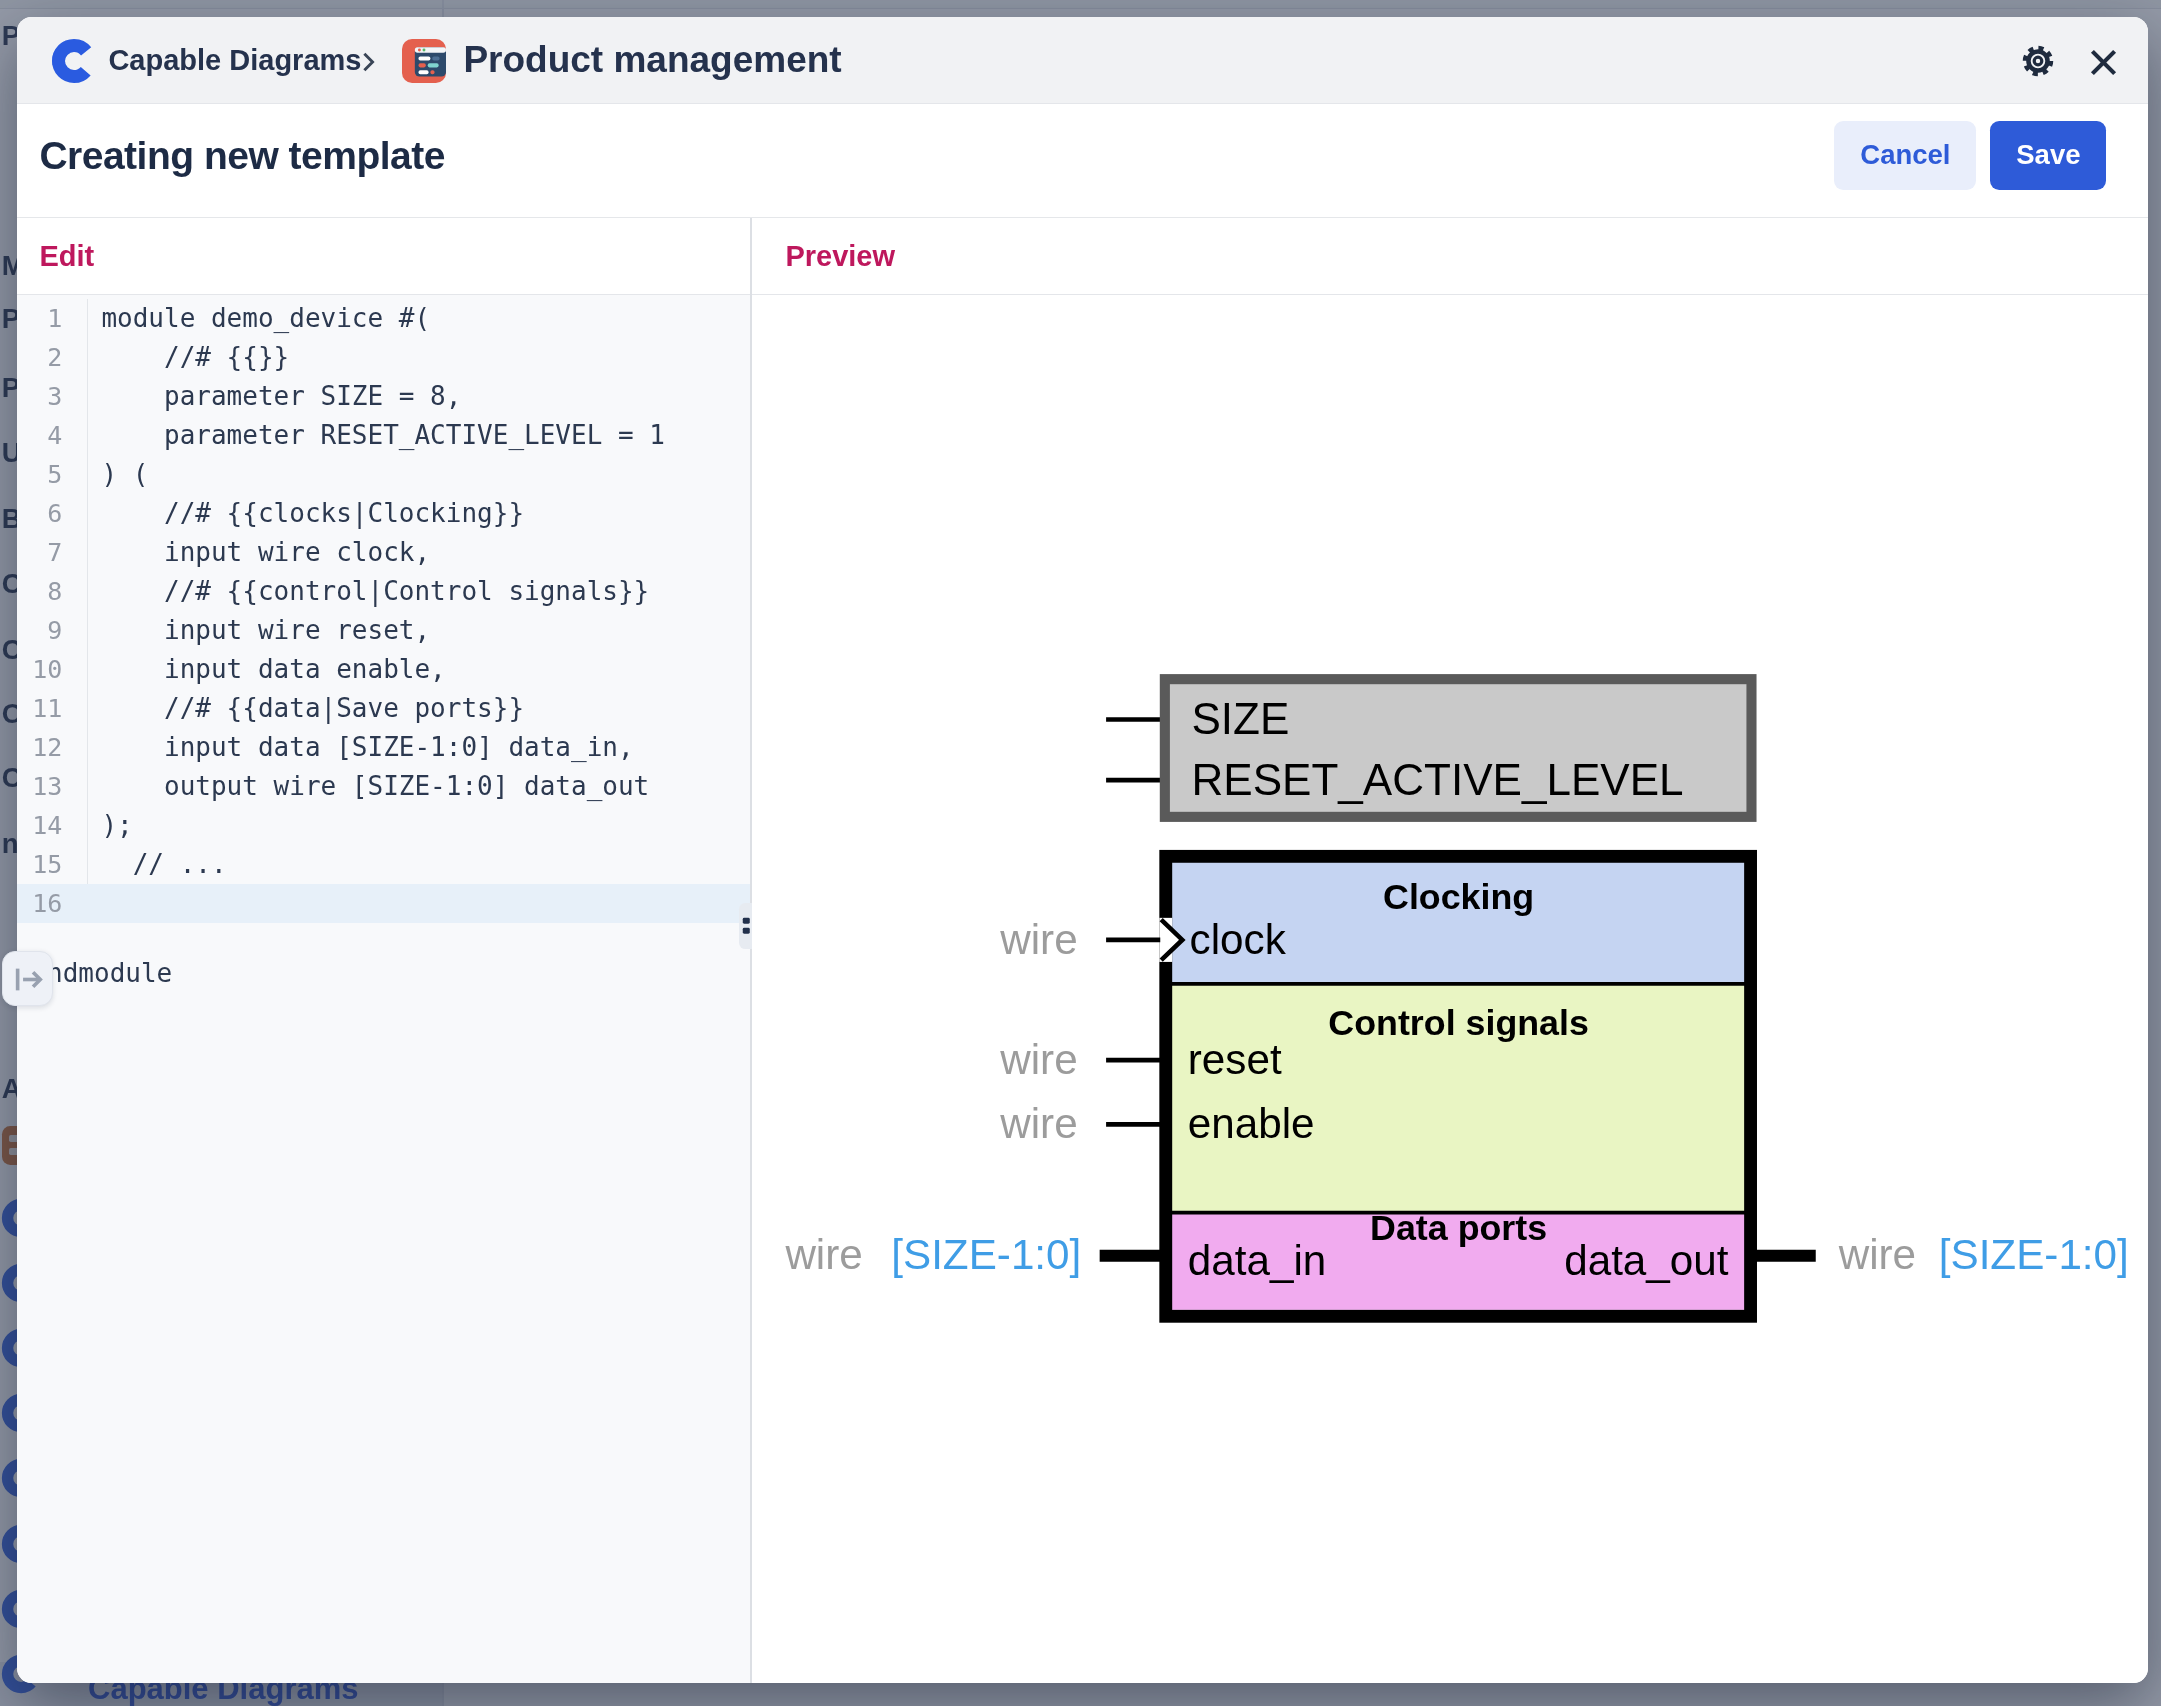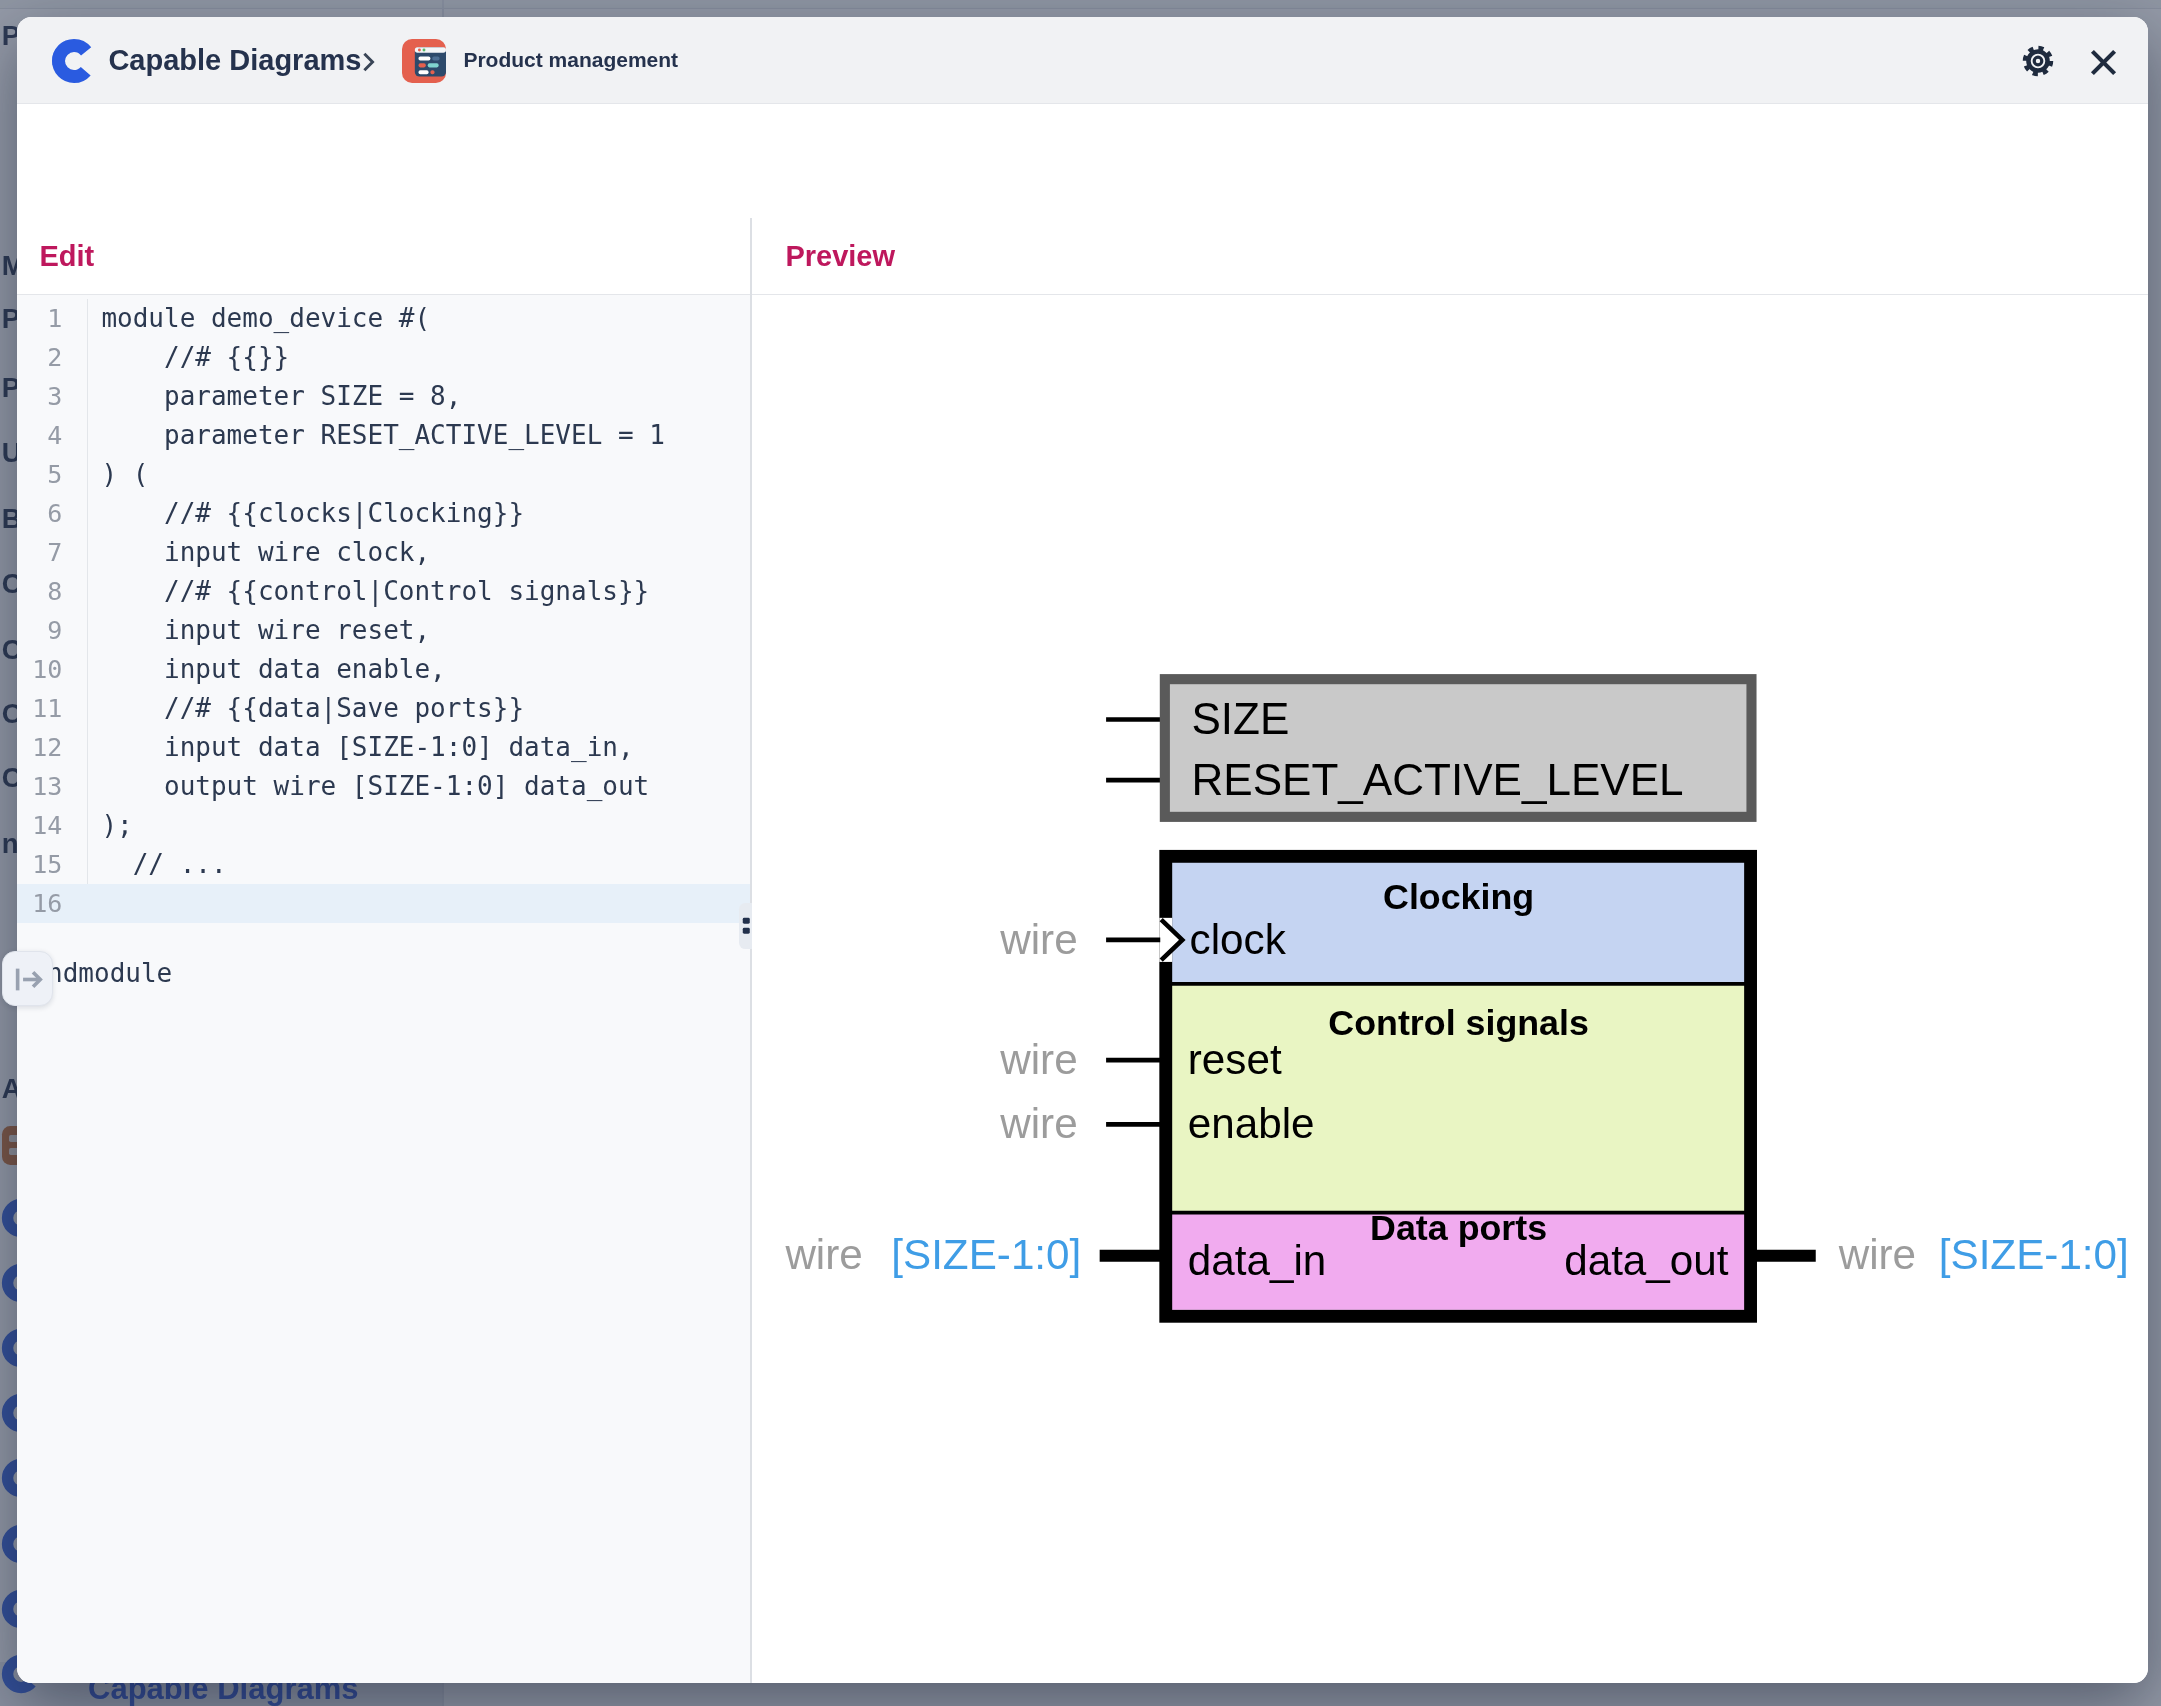--- a/index.html
+++ b/index.html
@@ -23,21 +23,21 @@
 
   
   #modal { position:absolute; left:17.4px; top:16.5px; width:2131px; height:1666px; background:#ffffff; border-radius:14.7px; overflow:hidden; box-shadow:0 22px 64px rgba(10,20,40,0.45); }
 
   
   #modal-header { position:absolute; left:0; top:0; width:100%; height:87px; background:#f1f2f4; border-bottom:0.9px solid #e4e6ea; }
   .crumb-logo { position:absolute; left:34px; top:20px; width:48px; height:48px; }
   .crumb-app { position:absolute; left:91px; top:0; height:87px; display:flex; align-items:center; font-size:29px; font-weight:550; color:#25324d; }
   .crumb-chevron { position:absolute; left:341px; top:35px; }
   .crumb-picon { position:absolute; left:385px; top:22px; width:44px; height:44px; }
-  .crumb-page { position:absolute; left:446px; top:0; height:87px; display:flex; align-items:center; font-size:21px; font-weight:550; color:#25324d; }
+  .crumb-page { position:absolute; left:446px; top:0; height:87px; display:flex; align-items:center; font-size:37px; font-weight:550; color:#25324d; }
   .hdr-gear { position:absolute; left:2001px; top:24px; width:40px; height:40px; cursor:pointer; }
   .hdr-close { position:absolute; left:2068px; top:27.5px; width:37px; height:37px; cursor:pointer; }
 
   
   #title-row { position:absolute; left:0; top:87px; width:100%; height:114px; background:#ffffff; border-bottom:0.9px solid #e5e7ea; }
   #page-title { position:absolute; left:22px; top:30px; font-size:39px; font-weight:700; color:#1d2b45; letter-spacing:-0.5px; }
   .btn { position:absolute; top:17.4px; height:69px; border:none; border-radius:9.2px; font-family:"Liberation Sans",sans-serif; font-size:27.5px; font-weight:550; cursor:pointer; }
   #cancel-btn { left:1817px; width:142px; background:#e9eefb; color:#2e5bd8; }
   #save-btn { left:1973px; width:116px; background:#2e5bd8; color:#ffffff; }
 
@@ -165,20 +165,25 @@
       </svg>
     </span>
     <span class="hdr-close">
       <svg width="37" height="37" viewBox="0 0 40 40">
         <line x1="8" y1="8" x2="32" y2="32" stroke="#1f2b3e" stroke-width="4.5"></line>
         <line x1="32" y1="8" x2="8" y2="32" stroke="#1f2b3e" stroke-width="4.5"></line>
       </svg>
     </span>
   </div>
 
+  <div id="title-row">
+    <div id="page-title">Creating new template</div>
+    <button id="cancel-btn" class="btn">Cancel</button>
+    <button id="save-btn" class="btn">Save</button>
+  </div>
 
   <div id="panes-header">
     <span id="edit-label" class="pane-label">Edit</span>
     <span id="preview-label" class="pane-label">Preview</span>
   </div>
 
   <div id="editor">
     <div id="code-lines">
         <div class="cl">
           <span class="ln">1</span>

